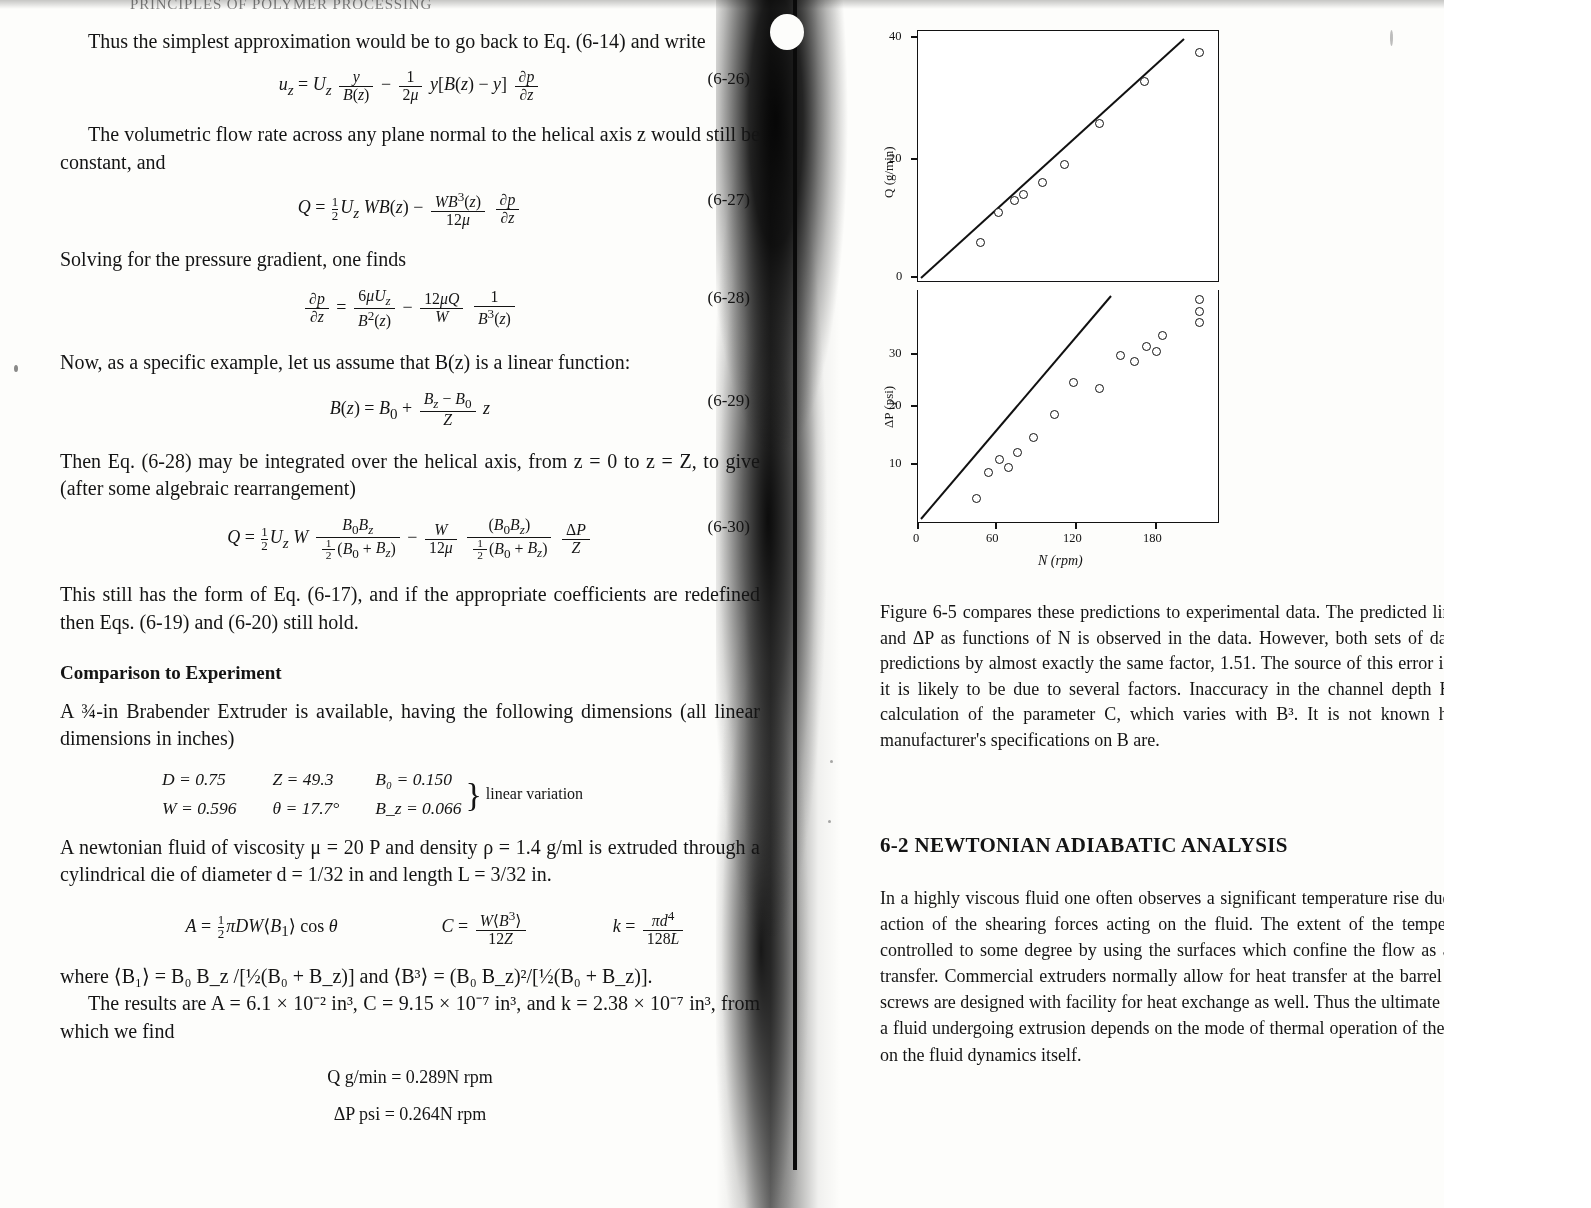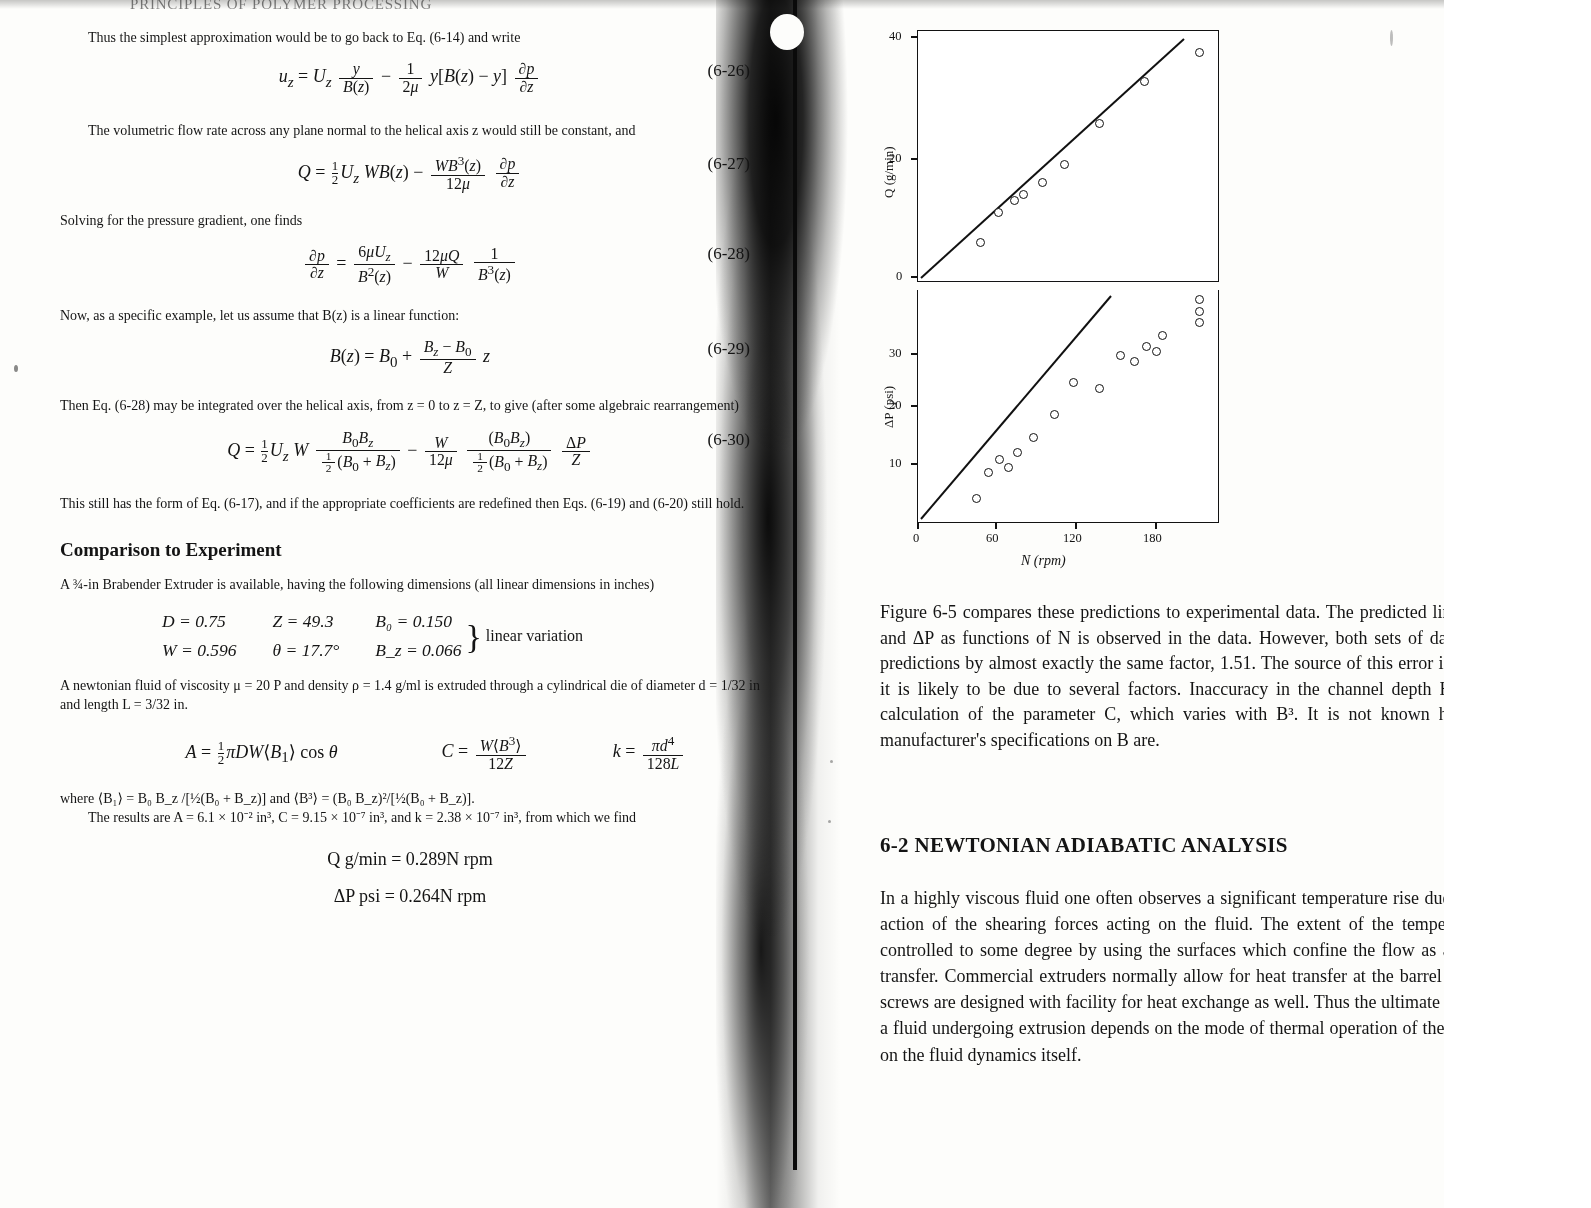--- a/index.html
+++ b/index.html
@@ -78,21 +78,21 @@
     position: absolute;
     left: 130px;
     top: -4px;
     font-size: 15px;
     letter-spacing: .8px;
     color: #1a1a1a;
     opacity: .55;
   }
 
   p.body {
-    font-size: 14px;
+    font-size: 20px;
     line-height: 1.36;
     margin: 0 0 0 0;
     text-align: justify;
   }
   .indent { text-indent: 28px; }
 
   .eq {
     text-align: center;
     font-size: 18px;
     margin: 14px 0 14px 0;
@@ -223,21 +223,21 @@
       <span><i>u<sub>z</sub></i> = <i>U<sub>z</sub></i>
         <span class="frac"><span class="num"><i>y</i></span><span class="den"><i>B</i>(<i>z</i>)</span></span>
         −
         <span class="frac"><span class="num">1</span><span class="den">2<i>μ</i></span></span>
         <i>y</i>[<i>B</i>(<i>z</i>) − <i>y</i>]
         <span class="frac"><span class="num">∂<i>p</i></span><span class="den">∂<i>z</i></span></span>
       </span>
       <span class="eqnum">(6-26)</span>
     </div>
 
-    <p class="body indent" style="margin-top:26px;">The volumetric flow rate across any plane normal to the helical axis z would still be constant, and</p>
+    <p class="body indent" style="margin-top:18px;">The volumetric flow rate across any plane normal to the helical axis z would still be constant, and</p>
 
     <div class="eq">
       <span><i>Q</i> = <span class="sfrac"><span class="num">1</span><span class="den">2</span></span><i>U<sub>z</sub></i> <i>WB</i>(<i>z</i>) −
         <span class="frac"><span class="num"><i>WB</i><sup>3</sup>(<i>z</i>)</span><span class="den">12<i>μ</i></span></span>
         <span class="frac"><span class="num">∂<i>p</i></span><span class="den">∂<i>z</i></span></span>
       </span>
       <span class="eqnum">(6-27)</span>
     </div>
 
     <p class="body" style="margin-top:18px;">Solving for the pressure gradient, one finds</p>
@@ -385,21 +385,21 @@
     <div class="ytitle" style="left:-4px;top:420px;">ΔP (psi)</div>
 
     <div class="tick" style="left:32px;top:514px;width:1.6px;height:7px;"></div>
     <div class="tick" style="left:110px;top:514px;width:1.6px;height:7px;"></div>
     <div class="tick" style="left:190px;top:514px;width:1.6px;height:7px;"></div>
     <div class="tick" style="left:270px;top:514px;width:1.6px;height:7px;"></div>
     <div class="axlabel" style="left:28px;top:523px;">0</div>
     <div class="axlabel" style="left:101px;top:523px;">60</div>
     <div class="axlabel" style="left:178px;top:523px;">120</div>
     <div class="axlabel" style="left:258px;top:523px;">180</div>
-    <div class="axlabel" style="left:136px;top:545px;font-style:italic;font-size:14px;text-align:right;">N (rpm)</div>
+    <div class="axlabel" style="left:153px;top:545px;font-style:italic;font-size:14px;text-align:right;">N (rpm)</div>
   </div>
 
 
   <div class="col-right">
     <p class="body" style="position:absolute;top:600px;left:0;width:690px;font-size:18px;line-height:1.42;">Figure 6-5 compares these predictions to experimental data. The predicted linearity of both Q and ΔP as functions of N is observed in the data. However, both sets of data fall below the predictions by almost exactly the same factor, 1.51. The source of this error is not evident, but it is likely to be due to several factors. Inaccuracy in the channel depth B is amplified in calculation of the parameter C, which varies with B³. It is not known how accurate the manufacturer's specifications on B are.</p>
 
     <h2 class="chapsec" style="position:absolute;top:833px;left:0;">6-2 NEWTONIAN ADIABATIC ANALYSIS</h2>
 
     <p class="body" style="position:absolute;top:885px;left:0;width:700px;font-size:18px;line-height:1.45;">In a highly viscous fluid one often observes a significant temperature rise due to the dissipative action of the shearing forces acting on the fluid. The extent of the temperature rise can be controlled to some degree by using the surfaces which confine the flow as a medium for heat transfer. Commercial extruders normally allow for heat transfer at the barrel surface, and some screws are designed with facility for heat exchange as well. Thus the ultimate temperature rise in a fluid undergoing extrusion depends on the mode of thermal operation of the system, as well as on the fluid dynamics itself.</p>
   </div>

